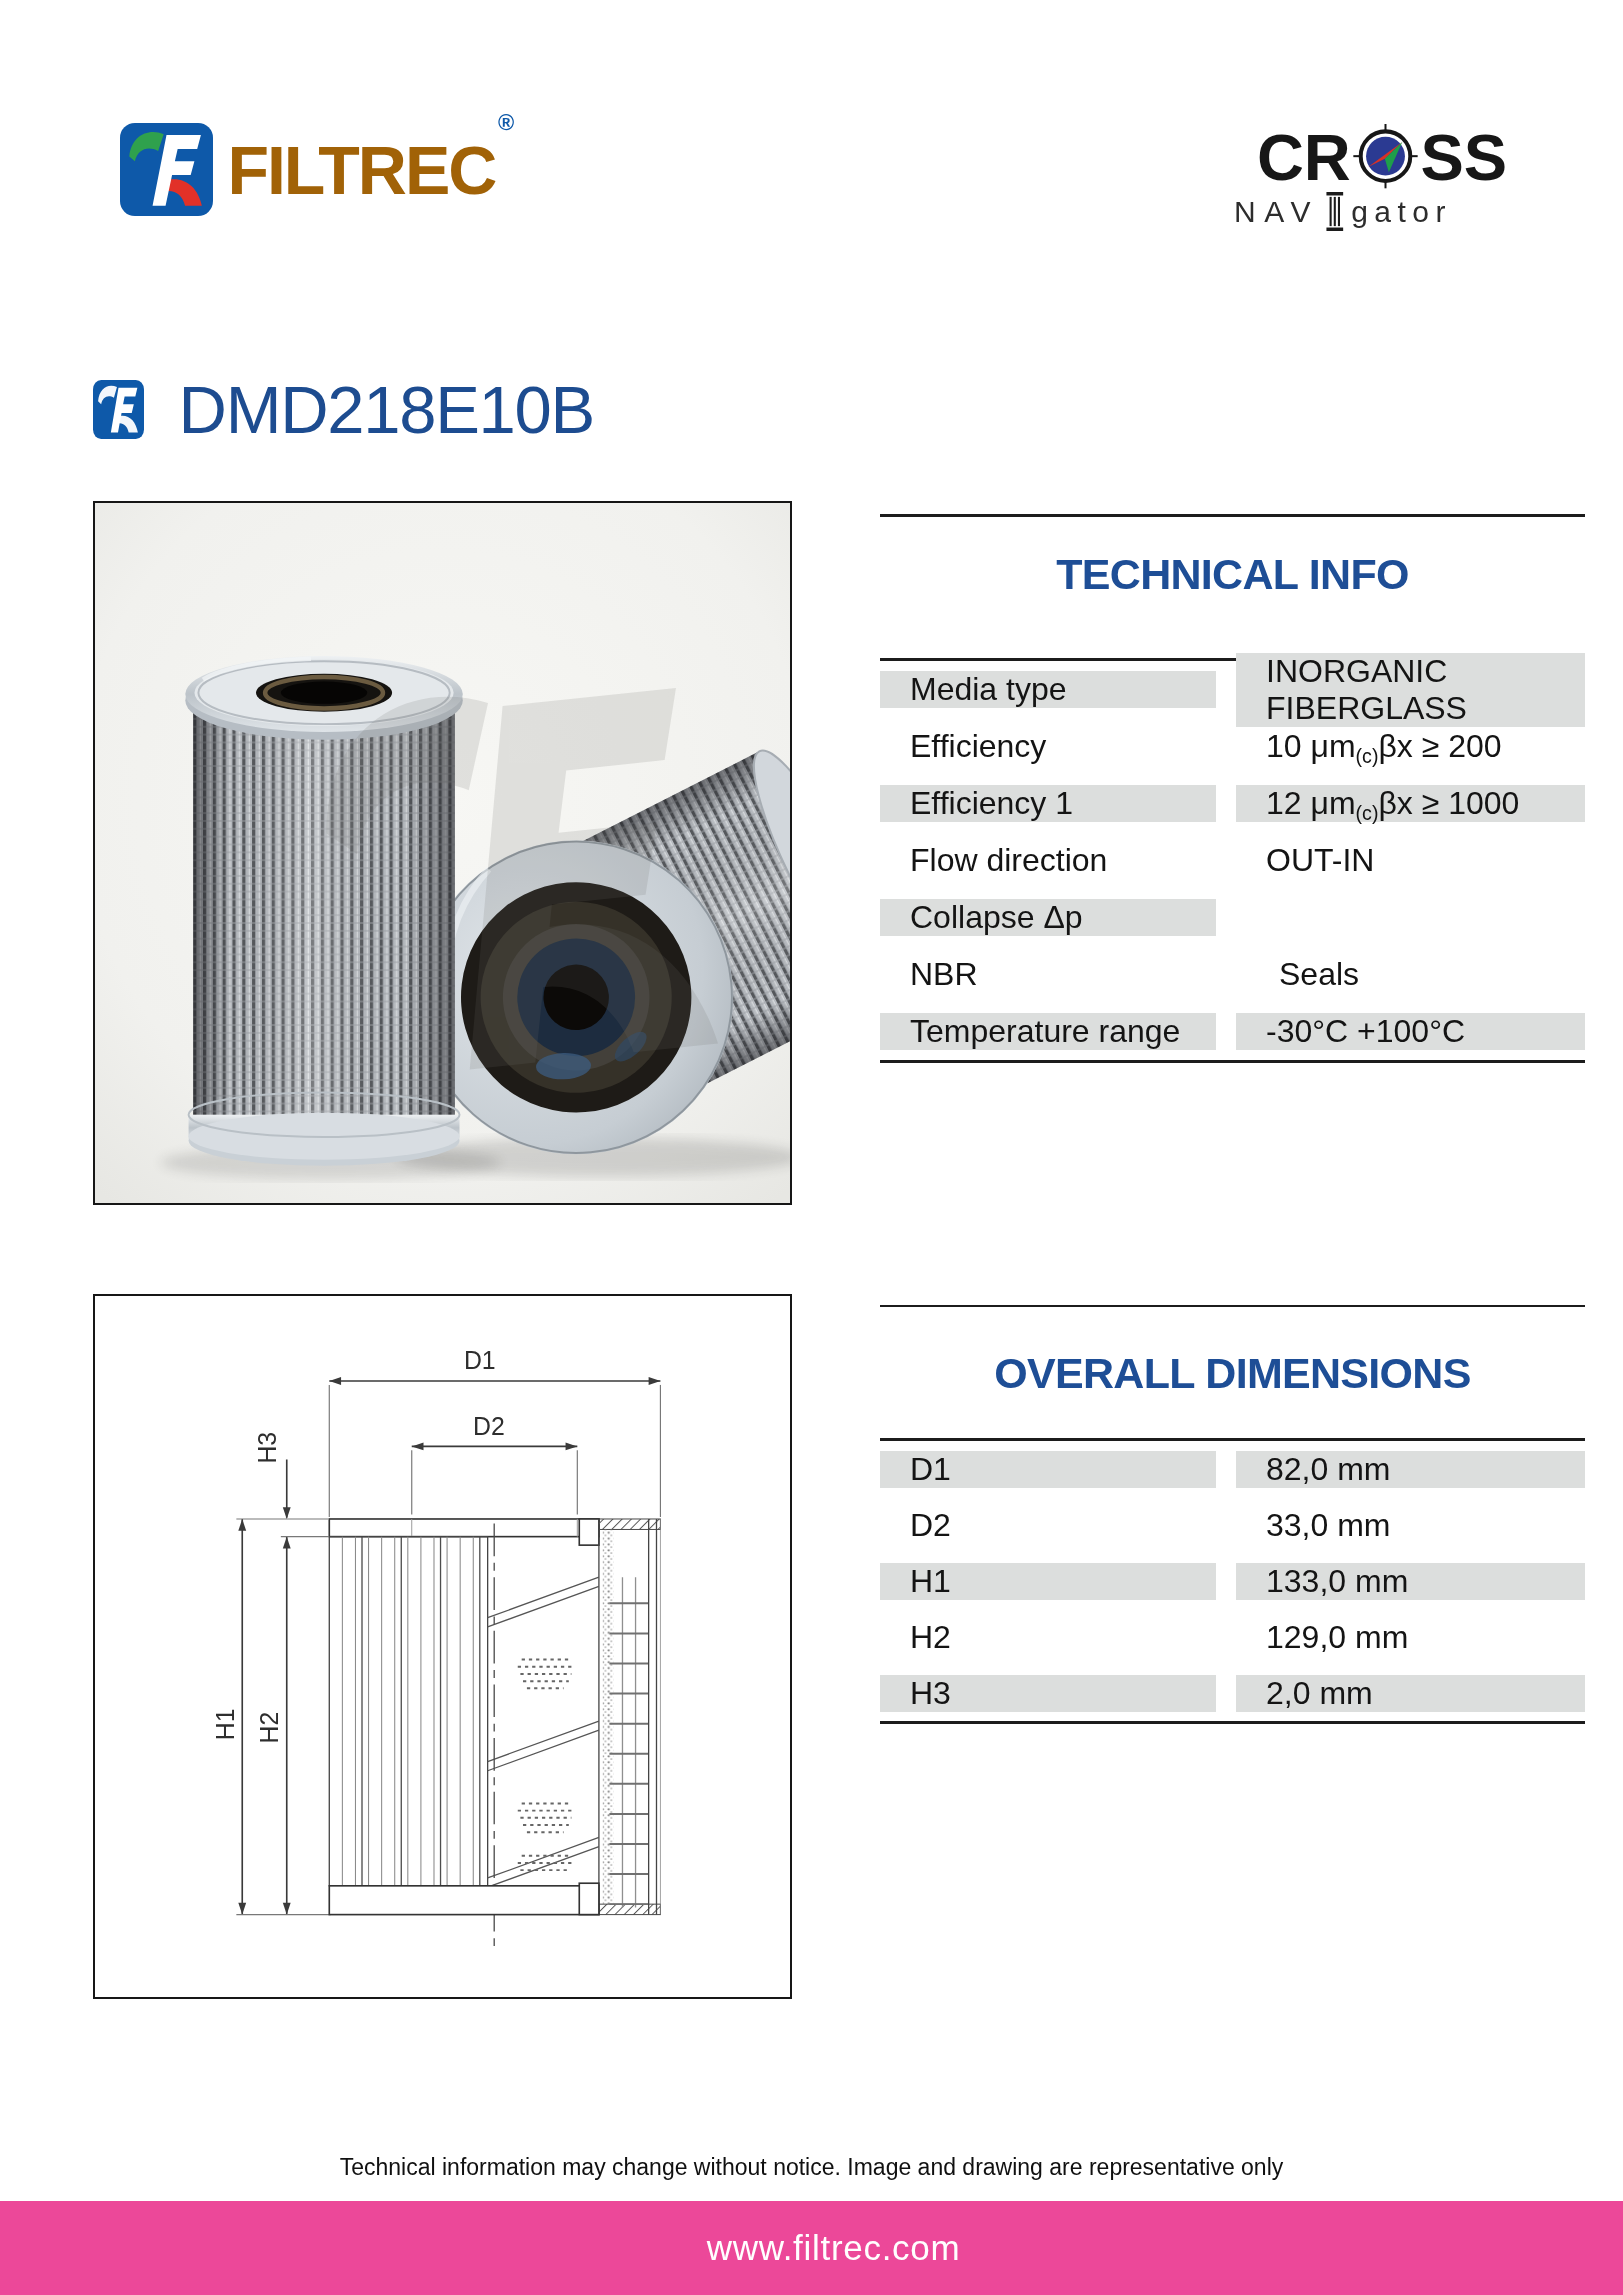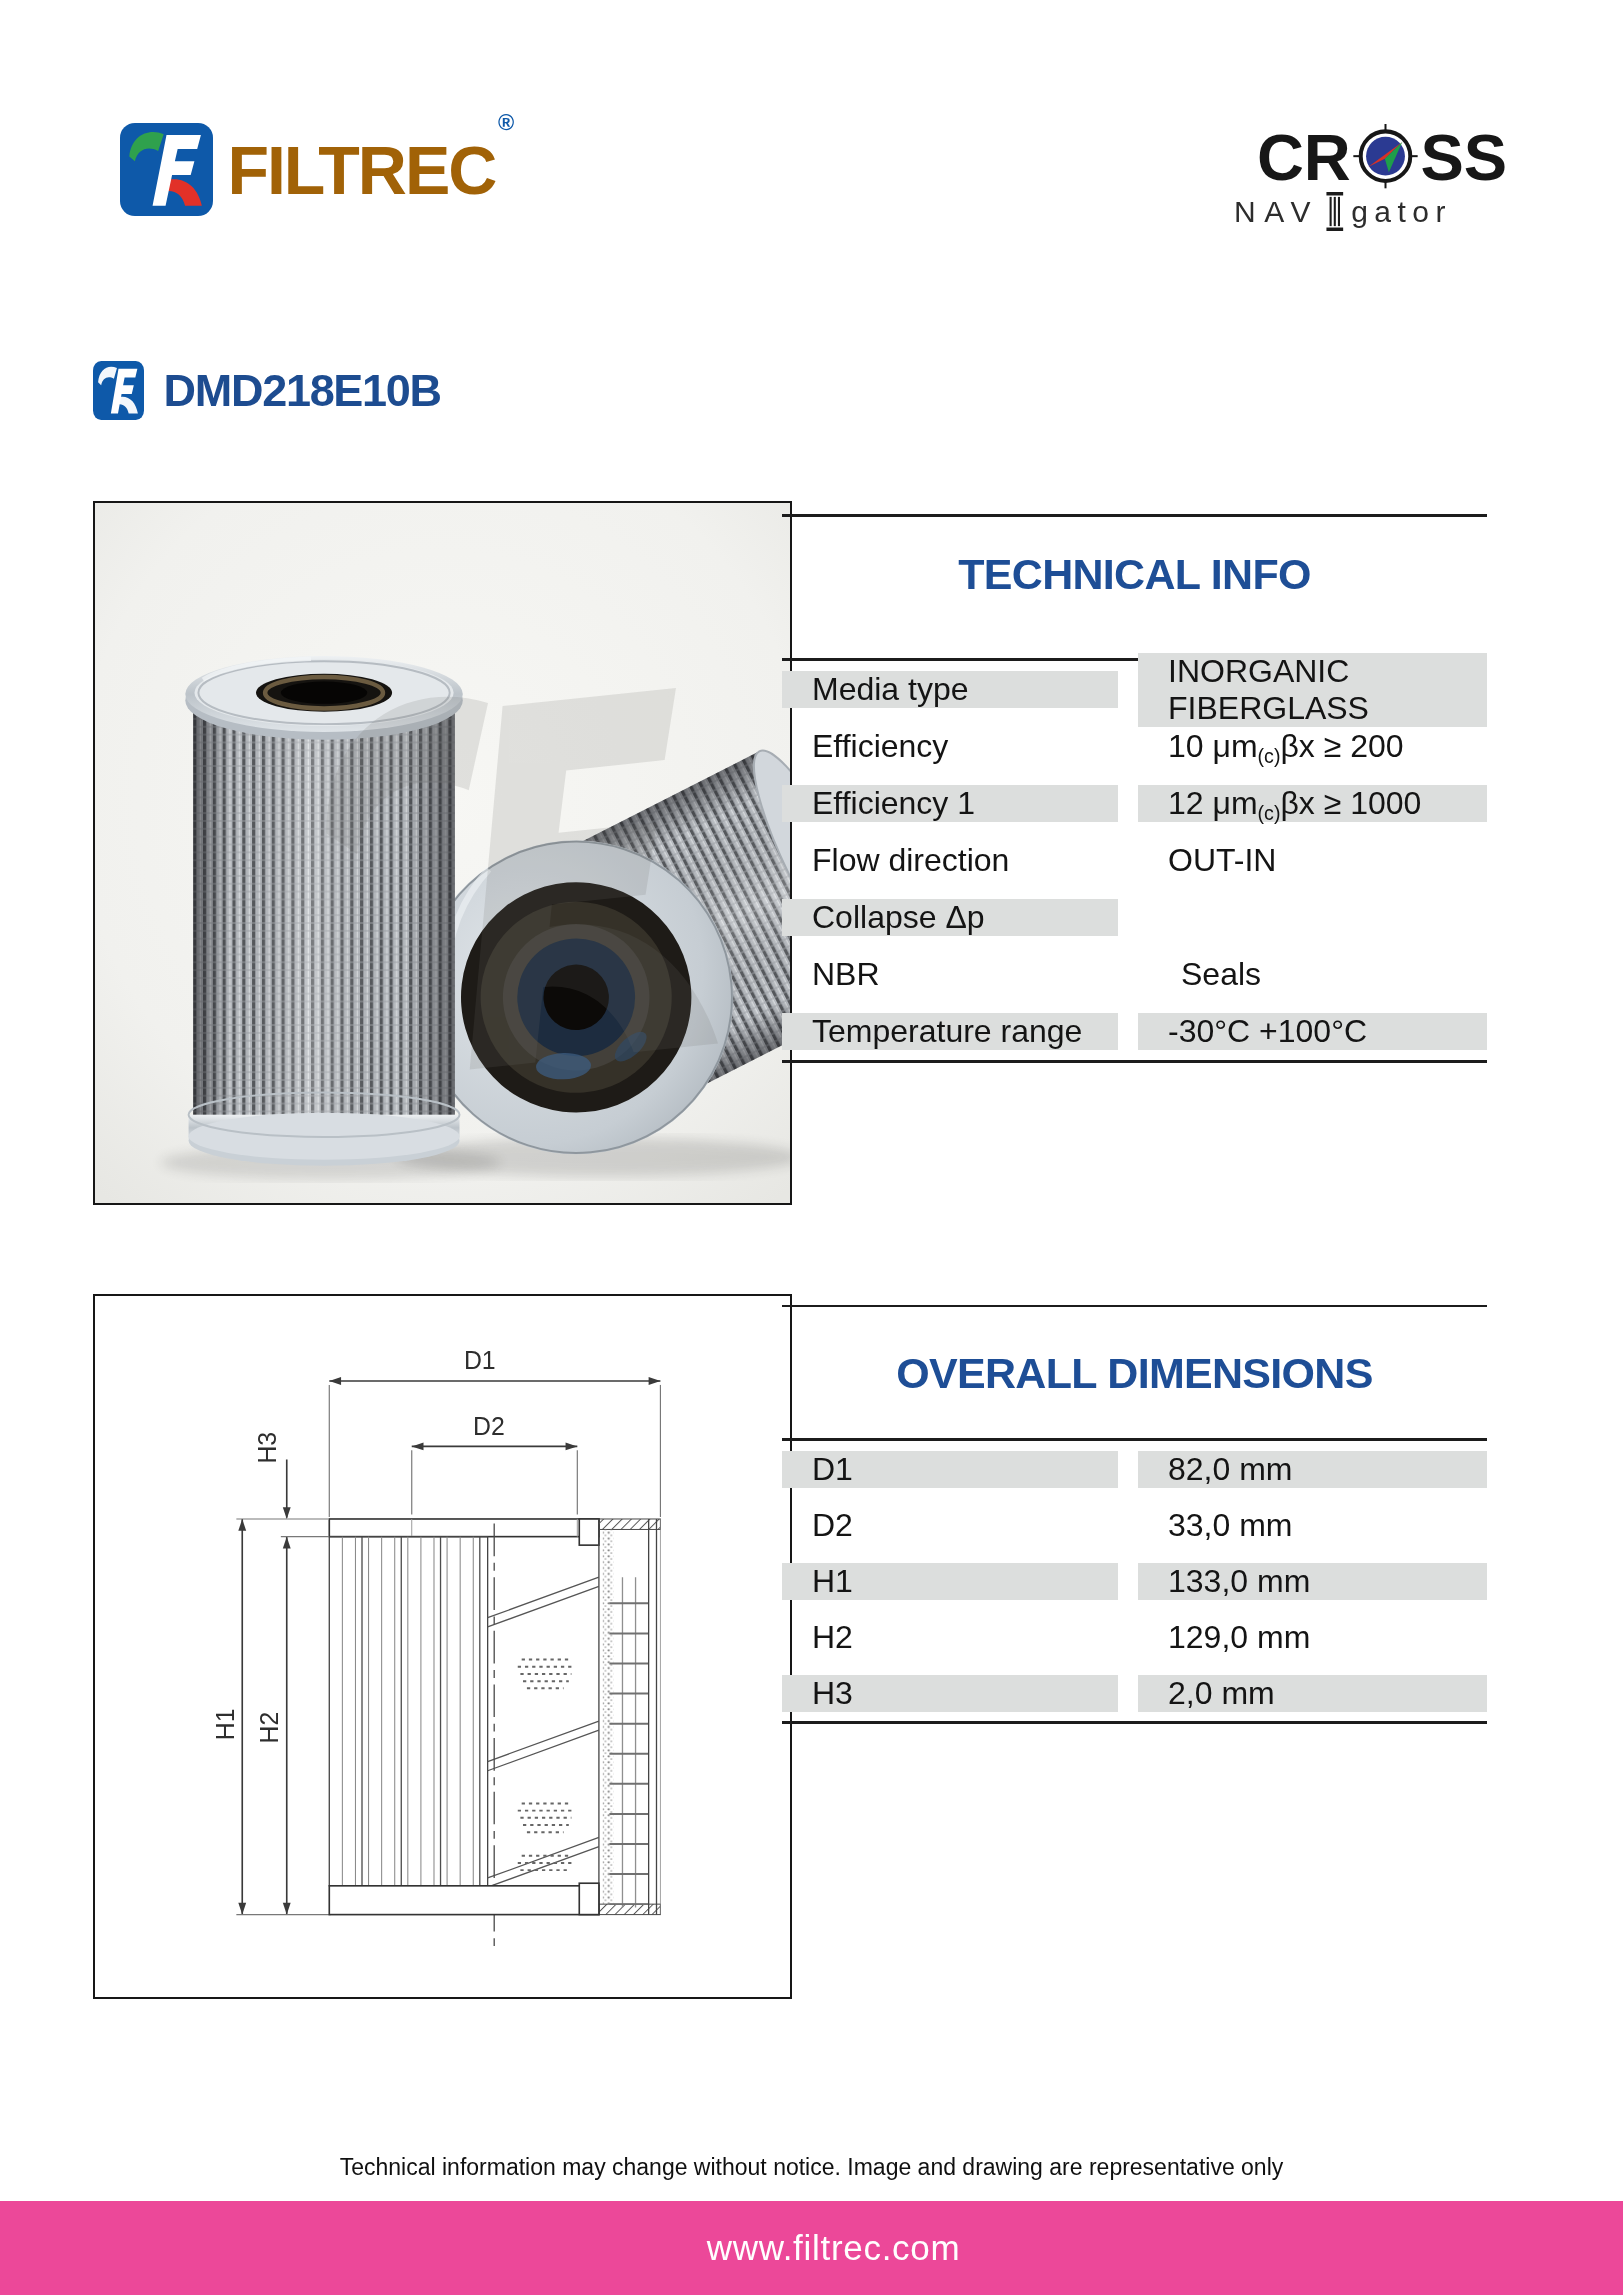--- a/index.html
+++ b/index.html
@@ -17,30 +17,30 @@
   .cross-txt{font-size:65px;font-weight:800;color:#171717;letter-spacing:0px;line-height:1;}
   .compass{width:67px;height:67px;margin:0 1.3px;}
   .cross-row2{display:flex;align-items:center;gap:5px;margin-top:1.3px;padding-right:3.9px;}
   .navi-txt{font-size:30px;font-weight:400;color:#2d2d2d;letter-spacing:8.5px;}
   .navi-txt.post{letter-spacing:6.5px;}
   .column-icon{width:19.6px;height:39px;margin:0 1.3px;}
 
   
   .title-row{position:absolute;left:93px;top:361px;display:flex;align-items:center;gap:19.6px;}
   .title-row svg{width:51px;height:59px;display:block;}
-  .product-title{font-size:45px;font-weight:700;color:#1d4c90;letter-spacing:-1.3px;line-height:1;margin:0;}
+  .product-title{font-size:67px;font-weight:400;color:#1d4c90;letter-spacing:-1.3px;line-height:1;margin:15px;}
 
   
   .panel{position:absolute;border:2px solid #161616;box-sizing:border-box;background:#fff;}
   .photo-panel{left:93px;top:501px;width:699px;height:704px;}
   .drawing-panel{left:93px;top:1294px;width:699px;height:705px;}
   .panel svg{width:100%;height:100%;display:block;}
 
   
-  .info-col{position:absolute;left:782px;width:705px;}
+  .info-col{position:absolute;left:880px;width:705px;}
   .tech-col{top:501px;height:589px;}
   .dims-col{top:1294px;height:458px;}
   .section-rule{position:absolute;left:0;width:100%;height:2.6px;background:#1c1c1c;}
   .tech-col .section-rule{top:13px;}
   .dims-col .section-rule{top:10.5px;}
   .section-title{position:absolute;left:0;width:100%;text-align:center;
                  font-size:43px;font-weight:800;color:#1e4e96;letter-spacing:-0.7px;margin:0;line-height:1;}
   .tech-col .section-title{top:52px;}
   .dims-col .section-title{top:58px;}
   .data-table{position:absolute;left:0;width:100%;

